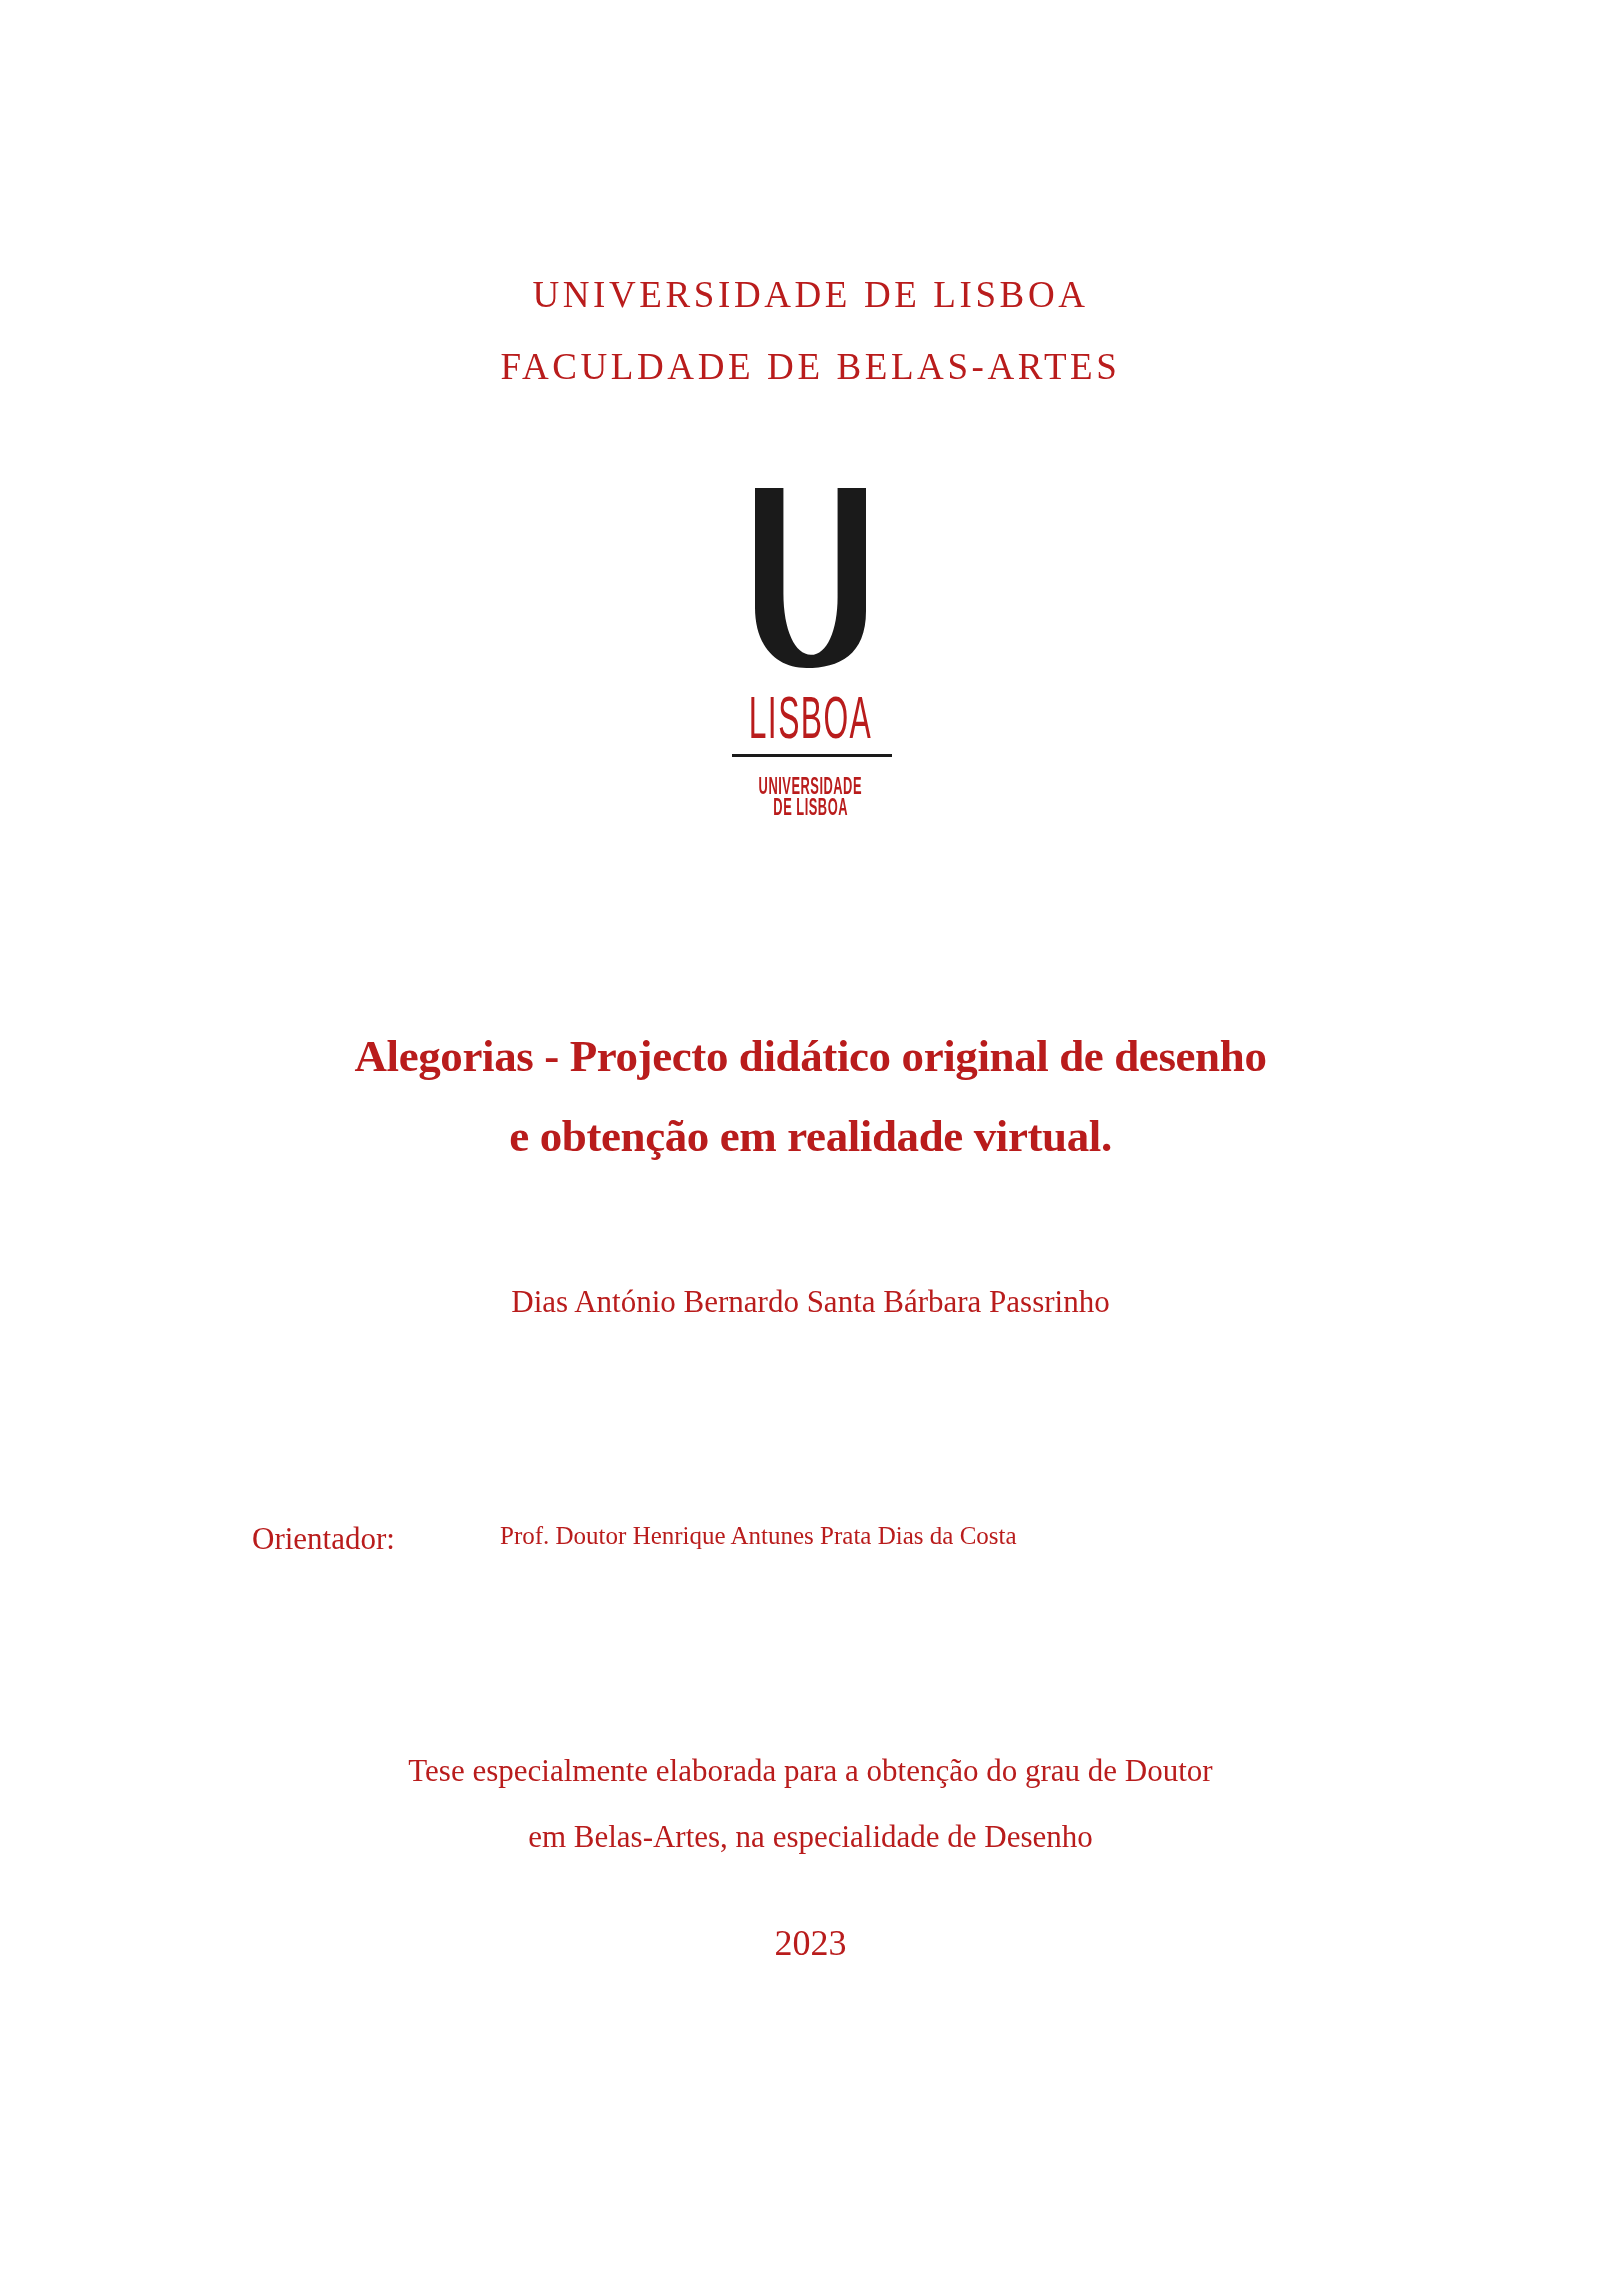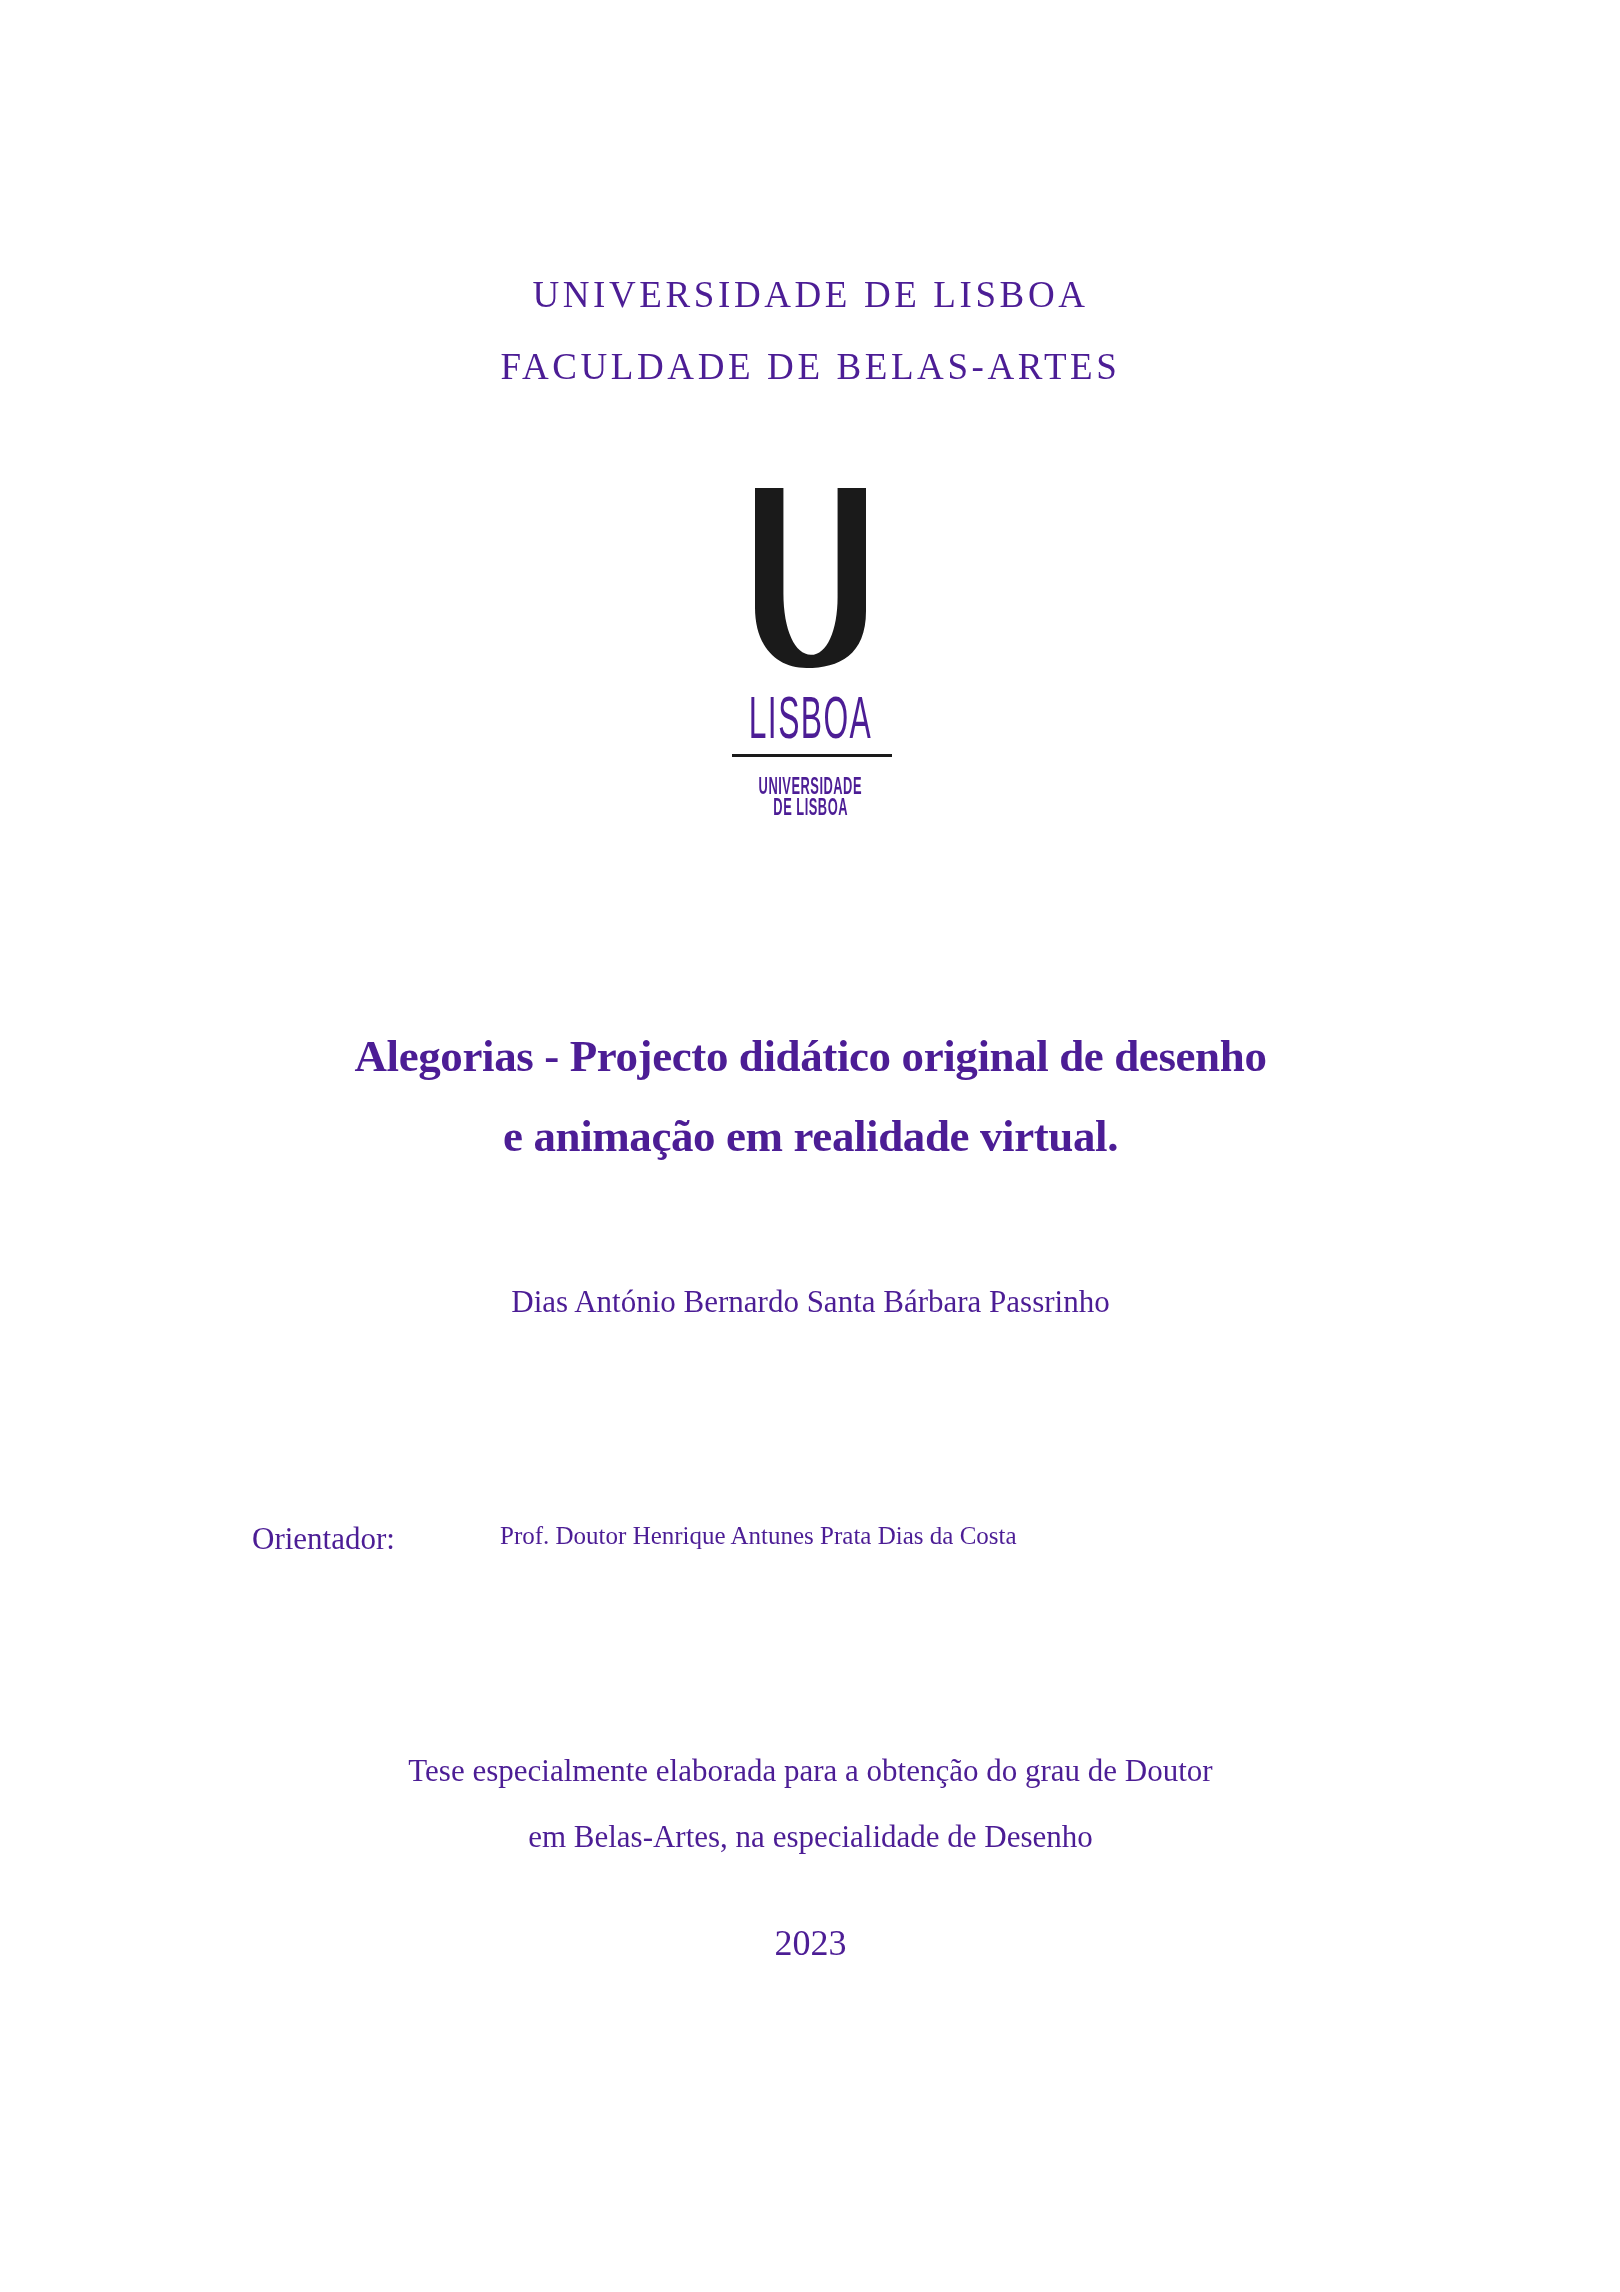--- a/index.html
+++ b/index.html
@@ -5,21 +5,21 @@
   html, body {
     margin: 0;
     padding: 0;
     background: #ffffff;
   }
   .page {
     position: relative;
     width: 1621px;
     height: 2293px;
     background: #ffffff;
-    color: #4c1d95;
+    color: #b91c1c;
     font-family: "Liberation Serif", serif;
     overflow: hidden;
   }
   .line {
     position: absolute;
     left: 0;
     right: 0;
     text-align: center;
     line-height: 1;
     white-space: nowrap;
@@ -115,21 +115,21 @@
   <div class="line wordmark"><span class="squeeze">LISBOA</span></div>
 
   <div class="logo-divider"></div>
 
   <div class="line logo-small" style="top:775px"><span class="squeeze">UNIVERSIDADE</span></div>
 
   <div class="line logo-small" style="top:796px"><span class="squeeze">DE LISBOA</span></div>
 
   <div class="line title-line" style="top:1034px">Alegorias - Projecto didático original de desenho</div>
 
-  <div class="line title-line" style="top:1114px">e animação em realidade virtual.</div>
+  <div class="line title-line" style="top:1114px">e obtenção em realidade virtual.</div>
 
   <div class="line body-line" style="top:1286px">Dias António Bernardo Santa Bárbara Passrinho</div>
 
   <span class="advisor-label">Orientador:</span>
 
   <span class="advisor-name">Prof. Doutor Henrique Antunes Prata Dias da Costa</span>
 
   <div class="line body-line" style="top:1755px">Tese especialmente elaborada para a obtenção do grau de Doutor</div>
 
   <div class="line body-line" style="top:1821px">em Belas-Artes, na especialidade de Desenho</div>

